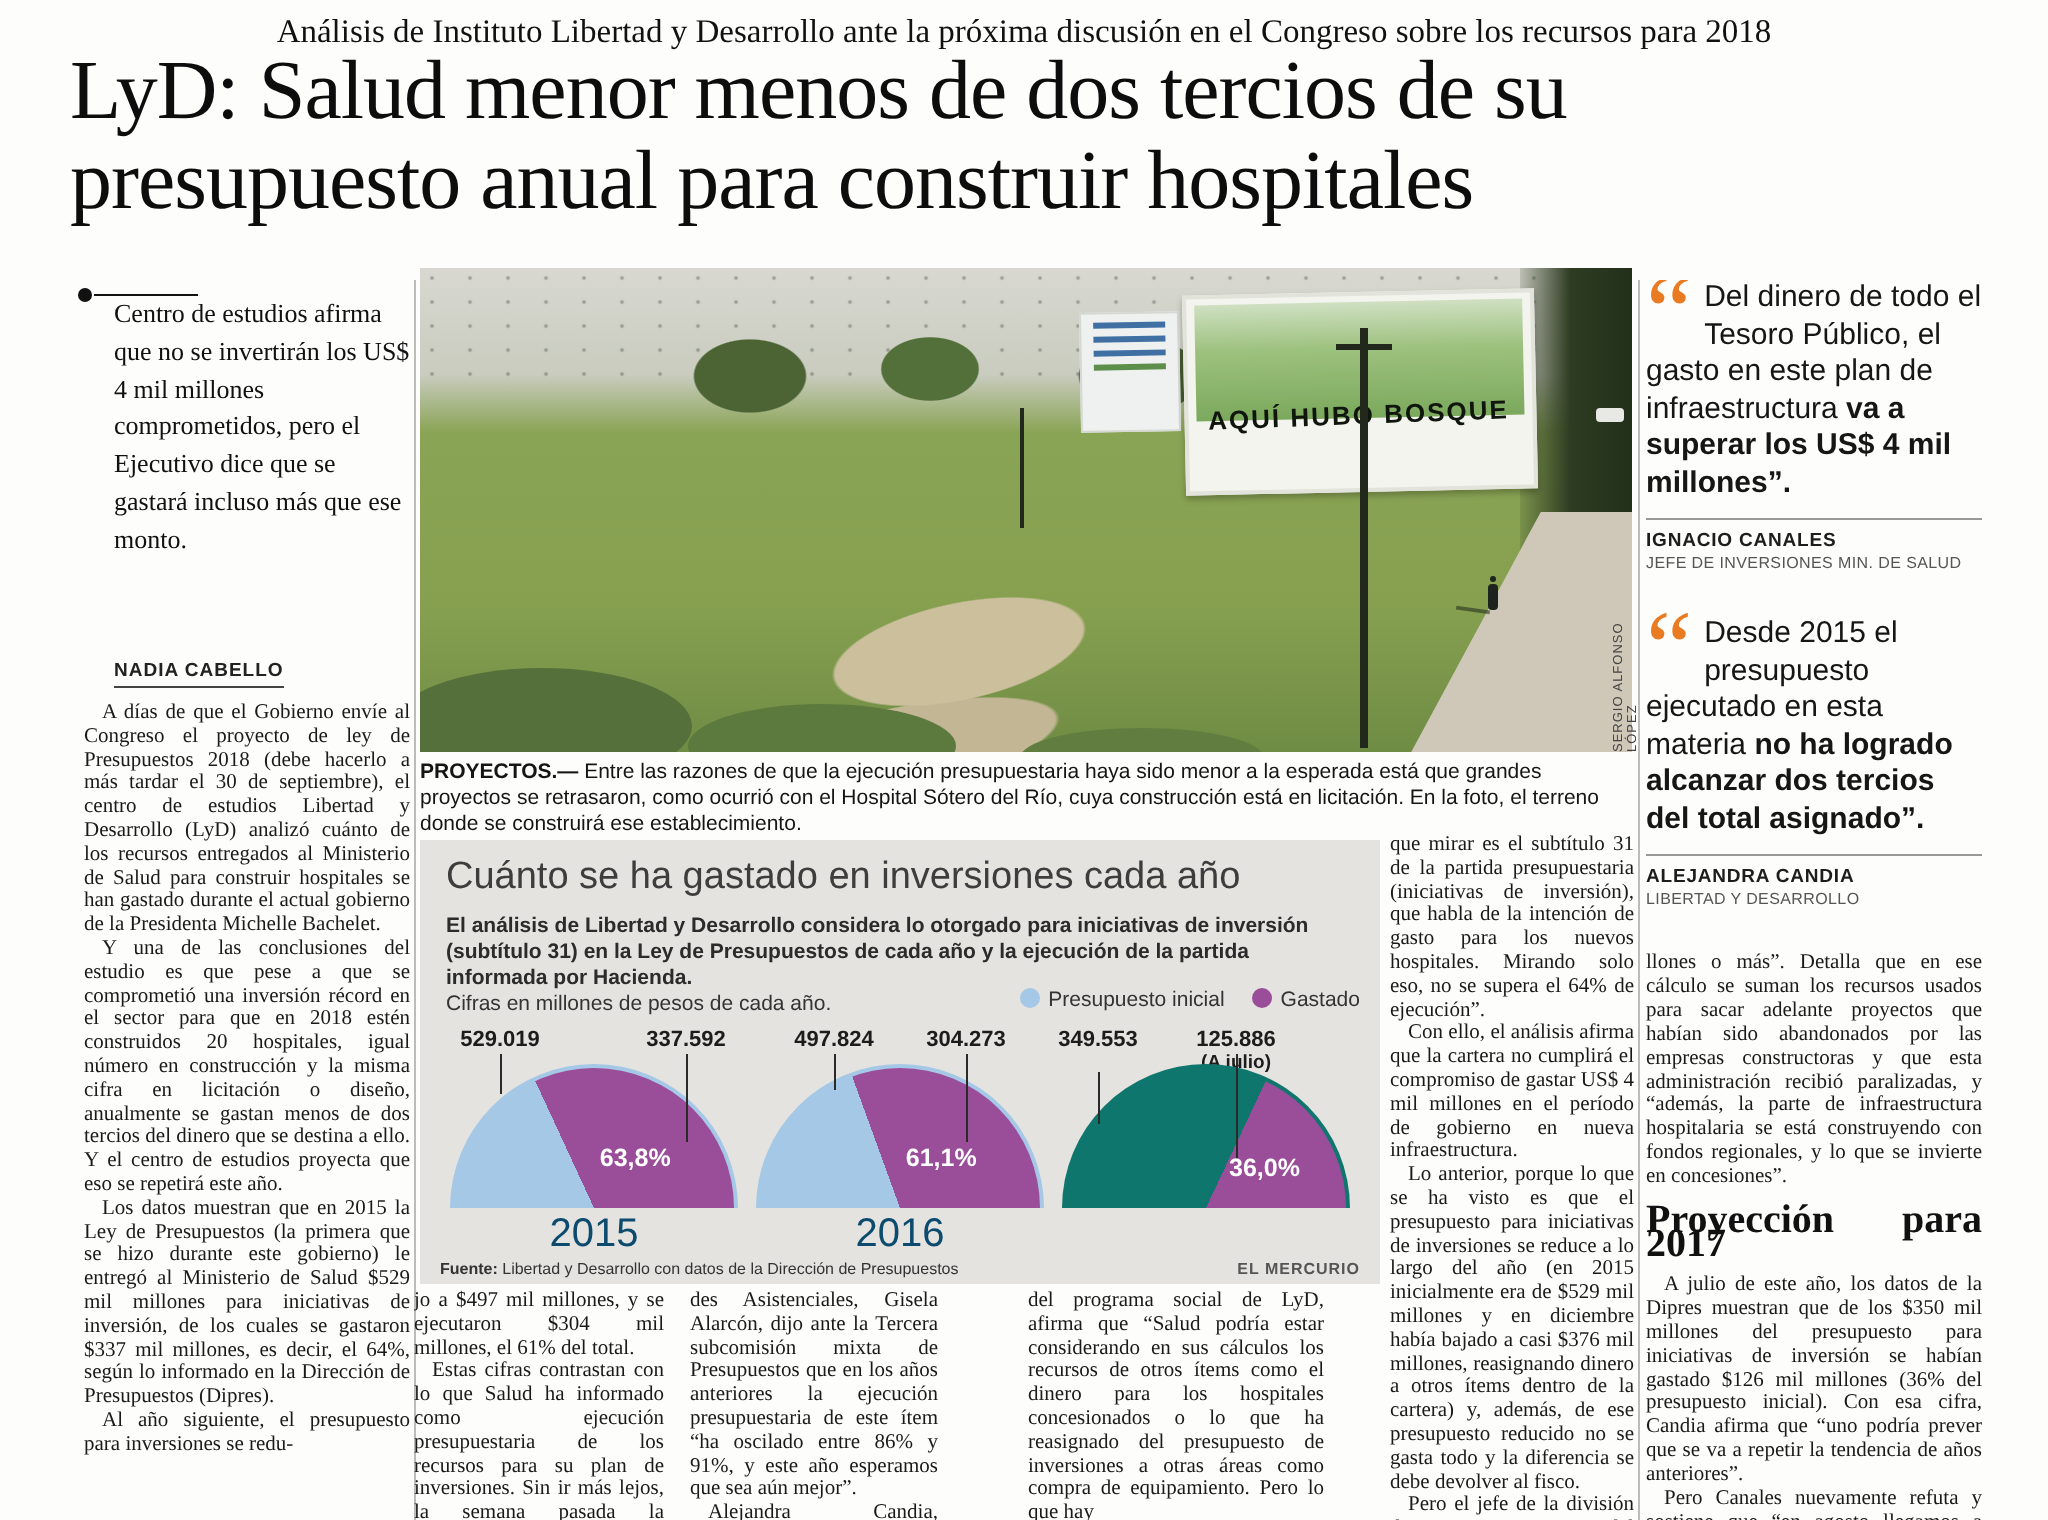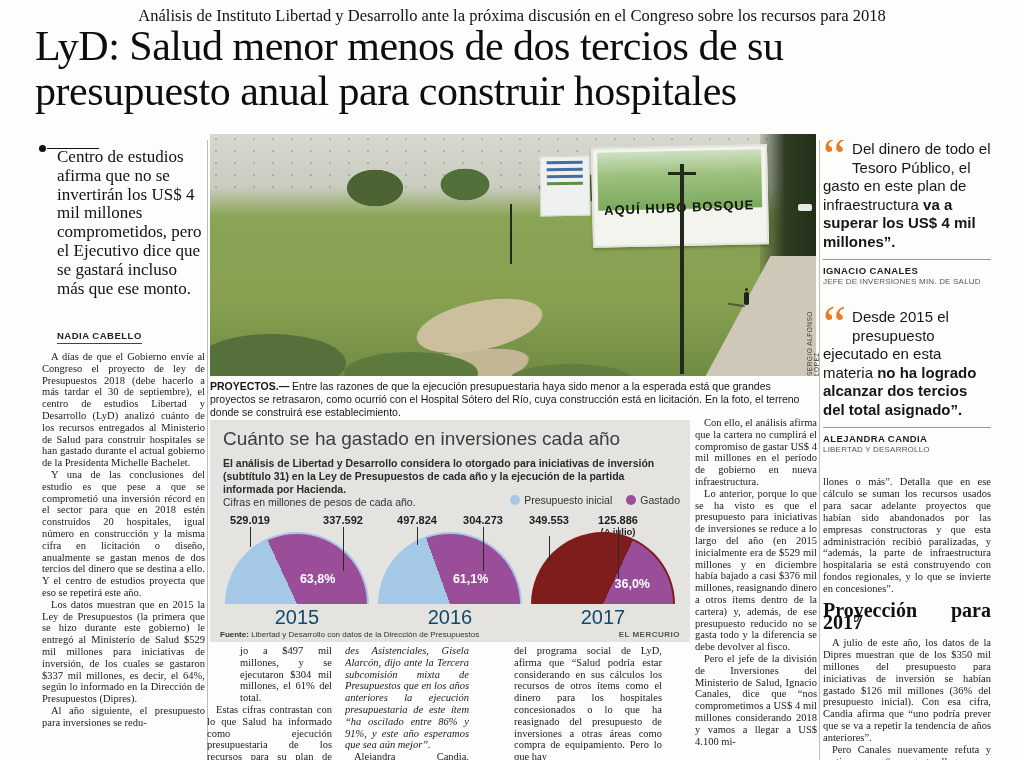--- a/index.html
+++ b/index.html
@@ -7,21 +7,21 @@
         font-family:"Liberation Serif",serif;color:#1a1a1a;}
   
   .kicker{position:absolute;left:35px;top:6px;width:954px;text-align:center;
           font-size:16.5px;color:#111;}
   .headline{position:absolute;left:35px;top:24px;width:960px;margin:0;
             font-size:42px;line-height:45px;font-weight:400;color:#0d0d0d;letter-spacing:-0.5px;}
   .lead-marker{position:absolute;left:39px;top:138px;}
   .lead-marker .dot{display:inline-block;width:7px;height:7px;background:#111;border-radius:50%;vertical-align:middle;}
   .lead-marker .lm-line{display:inline-block;width:52px;height:1px;background:#111;vertical-align:middle;margin-left:1px;}
   
-  .lead{position:absolute;left:57px;top:148px;width:150px;font-size:17px;line-height:18.8px;color:#111;}
+  .lead{position:absolute;left:57px;top:148px;width:150px;font-size:13px;line-height:18.8px;color:#111;}
   .byline{position:absolute;left:57px;top:330px;font-family:"Liberation Sans",sans-serif;
           font-size:9.5px;font-weight:700;letter-spacing:.5px;color:#222;
           border-bottom:1px solid #444;padding-bottom:2px;}
   .bodycol{font-size:10.5px;line-height:11.8px;text-align:justify;overflow:hidden;}
   .bodycol p{margin:0;text-indent:9px;}
   .col1{position:absolute;left:42px;top:351px;width:163px;height:409px;}
   .vrule{position:absolute;width:1px;background:#bcbcb8;}
   
   .photo{position:absolute;left:210px;top:134px;width:606px;height:242px;overflow:hidden;
          background:linear-gradient(#d8d8d0 0%,#c9ccbf 22%,#8aa455 34%,#86a050 70%,#6f8c44 100%);}
@@ -186,45 +186,45 @@
     <div class="lead-line" style="left:408px;height:52px;"></div>
 
     <div class="pie" style="left: 15px; background: rgb(165, 200, 230);">
         <div class="fill" style="background: conic-gradient(from 270deg at 50% 100%, transparent 0deg, transparent 65.16deg, rgb(154, 77, 153) 65.16deg, rgb(154, 77, 153) 180deg, transparent 180deg, transparent 360deg);"></div>
         <div class="pct" style="left:52%;top:56%;">63,8%</div>
       </div>
     <div class="pie" style="left: 168px; background: rgb(165, 200, 230);">
         <div class="fill" style="background: conic-gradient(from 270deg at 50% 100%, transparent 0deg, transparent 70.02deg, rgb(154, 77, 153) 70.02deg, rgb(154, 77, 153) 180deg, transparent 180deg, transparent 360deg);"></div>
         <div class="pct" style="left:52%;top:56%;">61,1%</div>
       </div>
-    <div class="pie" style="left: 321px; background: #7f1d1d;">
+    <div class="pie" style="left: 321px; background: #0f766e;">
         <div class="fill" style="background: conic-gradient(from 270deg at 50% 100%, transparent 0deg, transparent 115.2deg, rgb(154, 77, 153) 115.2deg, rgb(154, 77, 153) 180deg, transparent 180deg, transparent 360deg);"></div>
         <div class="pct" style="left:58%;top:62%;">36,0%</div>
       </div>
 
     <div class="year" style="left:15px;">2015</div>
     <div class="year" style="left:168px;">2016</div>
-    <div class="year" style="left:321px;">2017</div>
 
     <div class="ch-src"><b>Fuente:</b> <span>Libertad y Desarrollo con datos de la Dirección de Presupuestos</span></div>
     <div class="ch-credit">EL MERCURIO</div>
   </div>
 
   <div class="bodycol colA">
-    <p style="text-indent:0;padding-left:33px;">jo a $497 mil millones, y se ejecutaron $304 mil millones, el 61% del total.</p>
+    <p style="text-indent:0;">jo a $497 mil millones, y se ejecutaron $304 mil millones, el 61% del total.</p>
     <p>Estas cifras contrastan con lo que Salud ha informado como ejecución presupuestaria de los recursos para su plan de inversiones. Sin ir más lejos, la semana pasada la subsecretaria de Re-</p>
   </div>
   <div class="bodycol colB">
-    <p style="text-indent:0;font-style:italic;">des Asistenciales, Gisela Alarcón, dijo ante la Tercera subcomisión mixta de Presupuestos que en los años anteriores la ejecución presupuestaria de este ítem “ha oscilado entre 86% y 91%, y este año esperamos que sea aún mejor”.</p>
+    <p style="text-indent:0;">des Asistenciales, Gisela Alarcón, dijo ante la Tercera subcomisión mixta de Presupuestos que en los años anteriores la ejecución presupuestaria de este ítem “ha oscilado entre 86% y 91%, y este año esperamos que sea aún mejor”.</p>
     <p>Alejandra Candia, directora</p>
   </div>
   <div class="bodycol colC">
     <p style="text-indent:0;">del programa social de LyD, afirma que “Salud podría estar considerando en sus cálculos los recursos de otros ítems como el dinero para los hospitales concesionados o lo que ha reasignado del presupuesto de inversiones a otras áreas como compra de equipamiento. Pero lo que hay</p>
   </div>
   <div class="bodycol col5">
+    <p style="text-indent:0;">que mirar es el subtítulo 31 de la partida presupuestaria (iniciativas de inversión), que habla de la intención de gasto para los nuevos hospitales. Mirando solo eso, no se supera el 64% de ejecución”.</p>
     <p>Con ello, el análisis afirma que la cartera no cumplirá el compromiso de gastar US$ 4 mil millones en el período de gobierno en nueva infraestructura.</p>
     <p>Lo anterior, porque lo que se ha visto es que el presupuesto para iniciativas de inversiones se reduce a lo largo del año (en 2015 inicialmente era de $529 mil millones y en diciembre había bajado a casi $376 mil millones, reasignando dinero a otros ítems dentro de la cartera) y, además, de ese presupuesto reducido no se gasta todo y la diferencia se debe devolver al fisco.</p>
     <p>Pero el jefe de la división de Inversiones del Ministerio de Salud, Ignacio Canales, dice que “nos comprometimos a US$ 4 mil millones considerando 2018 y vamos a llegar a US$ 4.100 mi-</p>
   </div>
 
   <div class="sidebar">
     <div class="quote">
       <span class="qmark">“</span><span>Del dinero de todo el Tesoro Público, el gasto en este plan de infraestructura </span><b>va a superar los US$ 4 mil millones”.</b>
     </div>
     <div class="qsig">

